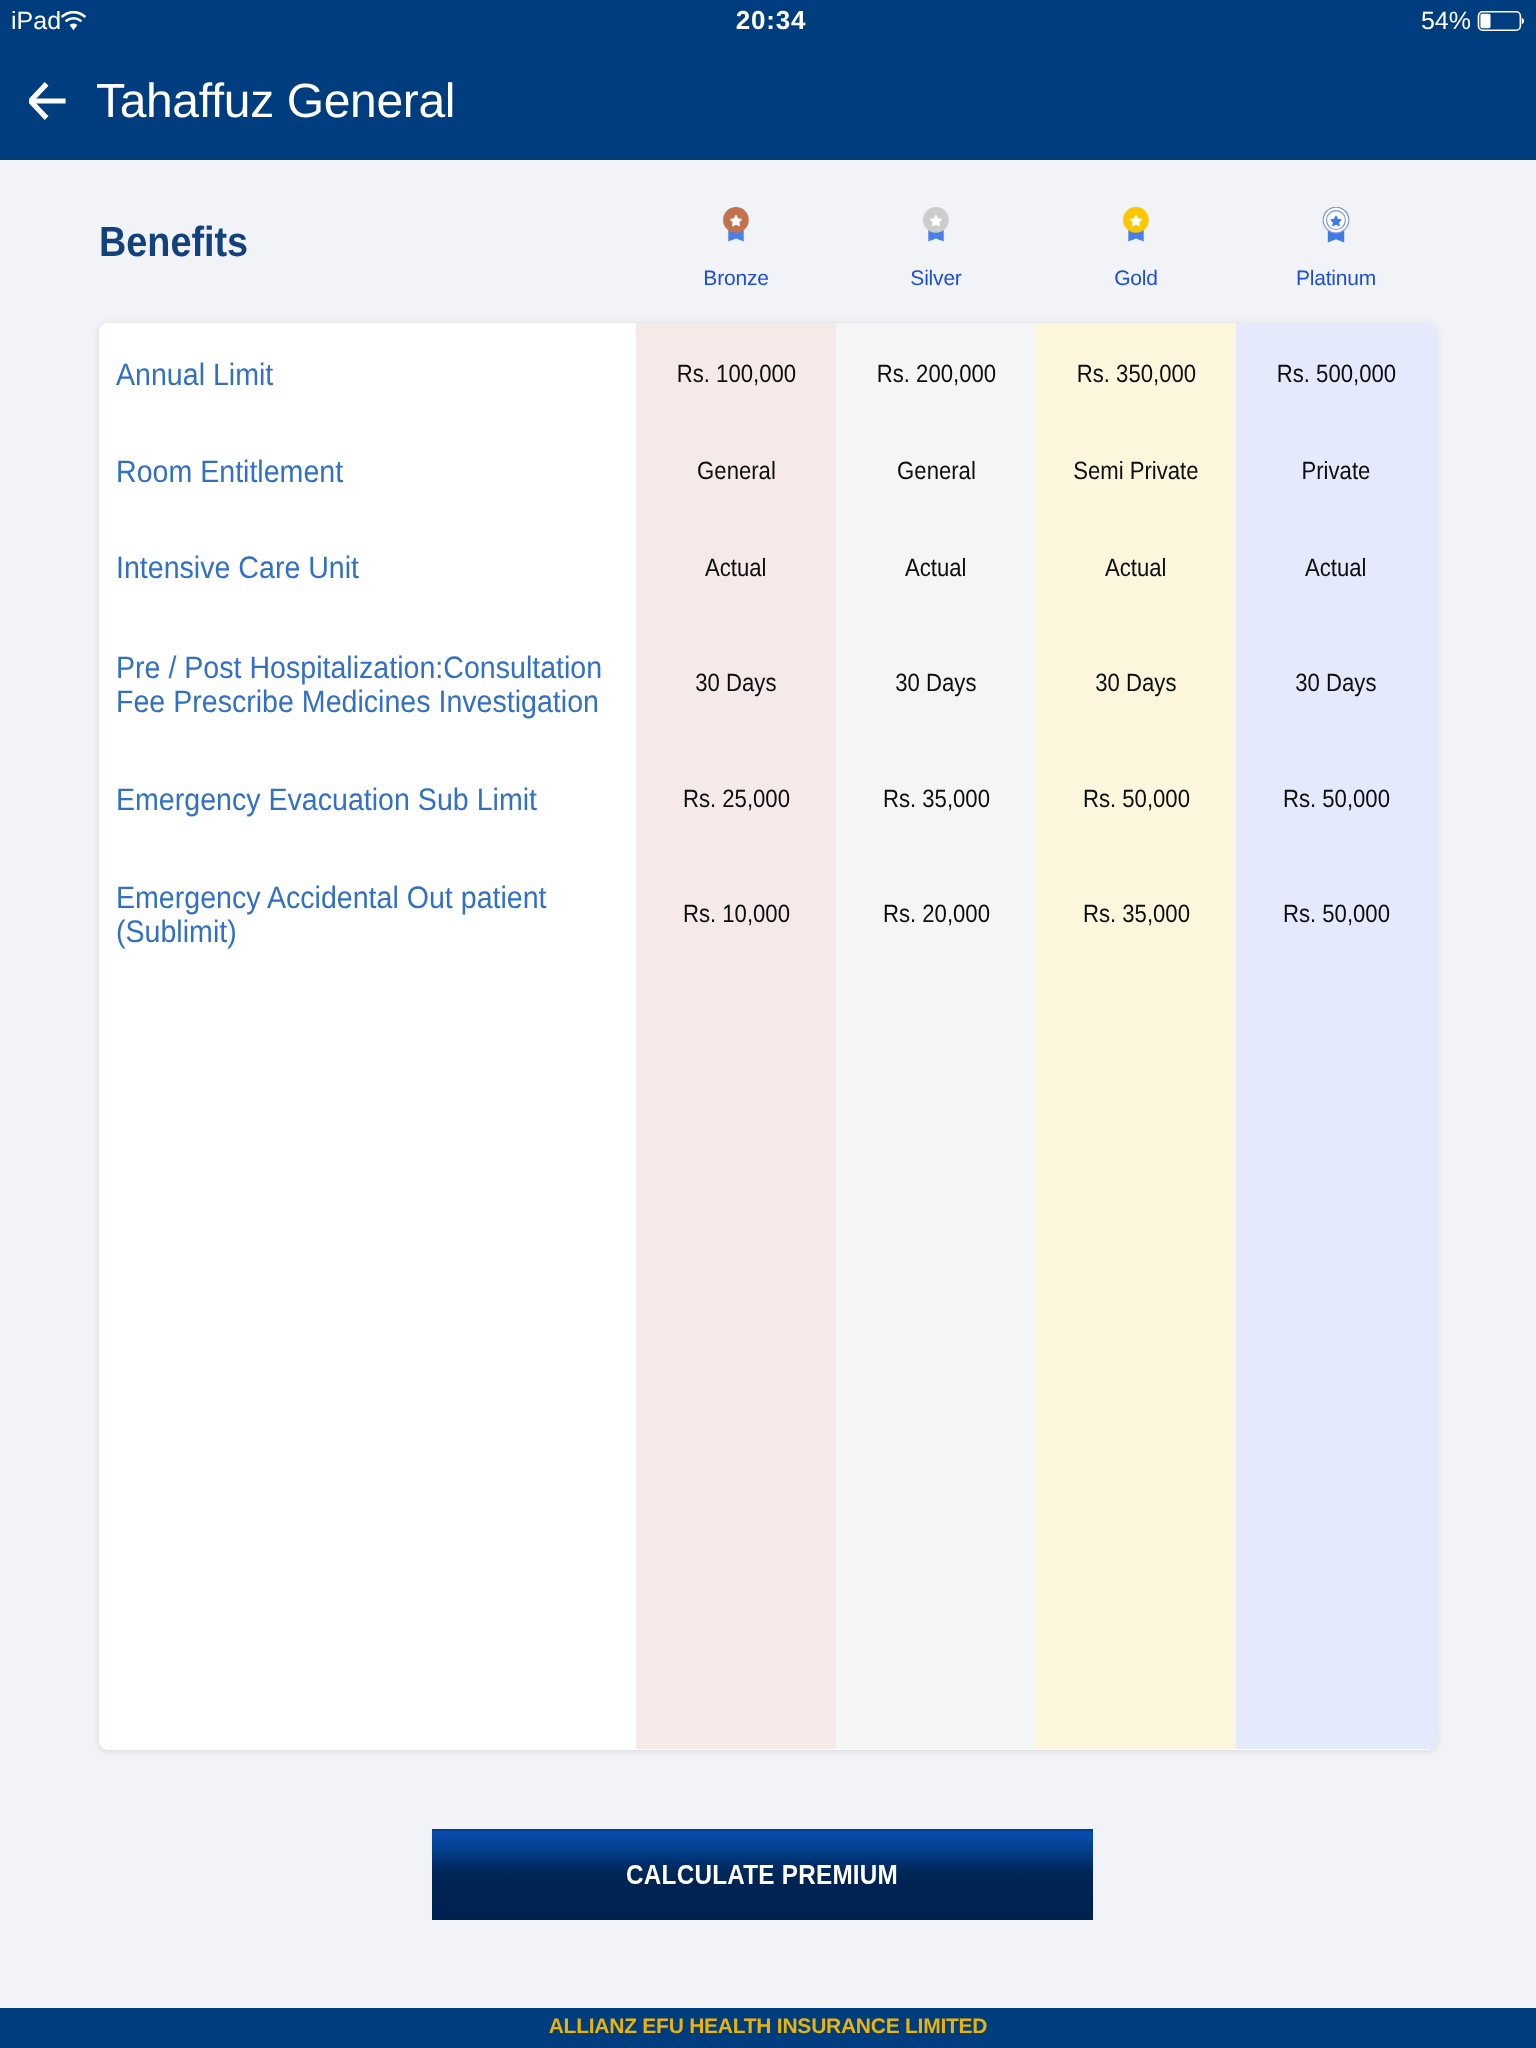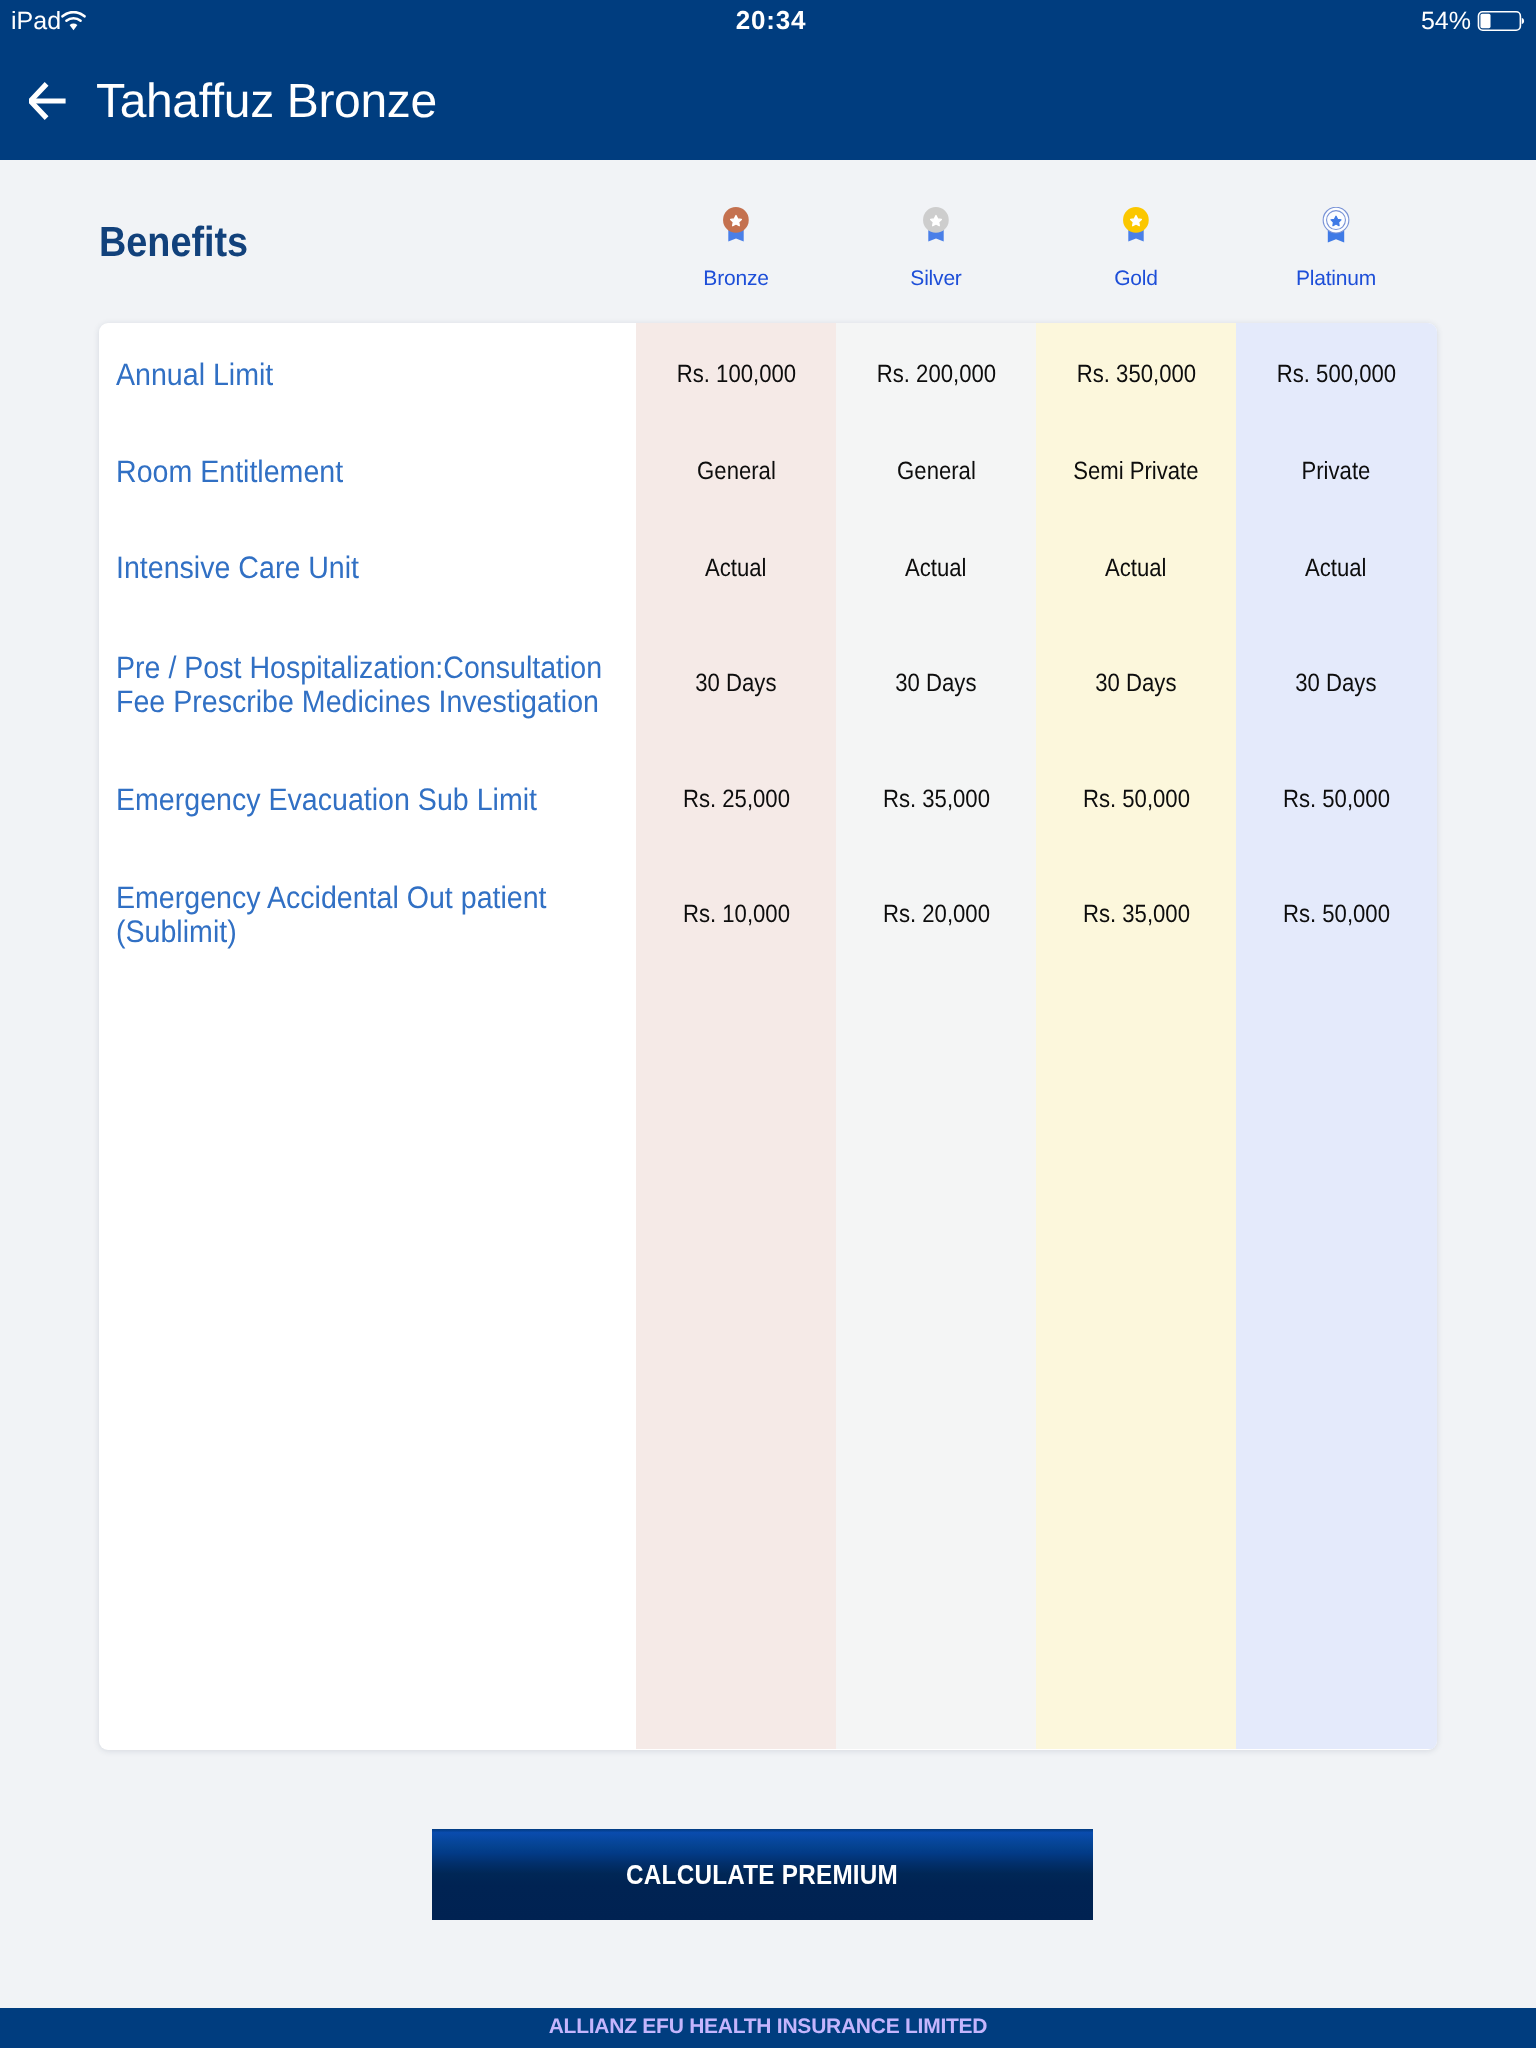--- a/index.html
+++ b/index.html
@@ -28,21 +28,21 @@
   .colbg{position:absolute;top:0;height:1426px;width:200px}
   
   .rowlabel{position:absolute;left:17px;width:535px;font-size:31px;color:#3170c4;line-height:34px;transform:scaleX(.922);transform-origin:0 0}
   .cell{position:absolute;width:200px;text-align:center;font-size:25px;color:#0d0d0d;line-height:30px}
   .cell>span{display:inline-block;transform:scaleX(.885);transform-origin:center;white-space:nowrap}
   
   .btn{position:absolute;left:432px;top:1829px;width:661px;height:91px;border:0;color:#fff;font-family:inherit;font-size:28px;font-weight:700;letter-spacing:.3px;
        background:linear-gradient(180deg,#023a80 0%,#0a4cae 4%,#04428f 20%,#023b88 26%,#022f6b 38%,#002756 49%,#002353 62%,#002252 100%);display:flex;align-items:center;justify-content:center;cursor:pointer}
   
   .btn-txt{display:inline-block;transform:scaleX(.866);transform-origin:center;white-space:nowrap}
-  .footer{position:absolute;left:0;top:2008px;width:1536px;height:40px;background:#003d7f;color:#c4b5fd;font-size:21px;font-weight:700;display:flex;align-items:center;justify-content:center;letter-spacing:-.25px;padding-bottom:2px}
+  .footer{position:absolute;left:0;top:2008px;width:1536px;height:40px;background:#003d7f;color:#eab308;font-size:21px;font-weight:700;display:flex;align-items:center;justify-content:center;letter-spacing:-.25px;padding-bottom:2px}
 </style>
 </head>
 <body>
 
 <div class="screen">
 
   <div class="statusbar">
     <div class="sb-left">
       <span class="sb-device">iPad</span>
       <span>
@@ -66,21 +66,21 @@
     </div>
   </div>
 
   <div class="appbar">
     <span class="back">
       <svg width="38" height="38" viewBox="0 0 38 38" aria-hidden="true">
         <path d="M1.6 19 H36.6" stroke="#fff" stroke-width="5.2" fill="none" stroke-linecap="butt"></path>
         <path d="M17.6 1.9 L1.4 19 L17.6 36.1" stroke="#fff" stroke-width="5.2" fill="none" stroke-linecap="butt" stroke-linejoin="miter"></path>
       </svg>
     </span>
-    <div class="apptitle">Tahaffuz Bronze</div>
+    <div class="apptitle">Tahaffuz General</div>
   </div>
 
   <div class="bentitle">Benefits</div>
 
   <div class="tiers">
       <div class="tier" style="left: 0px;"><span><svg class="ic" viewBox="0 0 28 37" aria-hidden="true">
             <path d="M6.3 22.6 L6.3 34.6 L14.0 31.5 L21.7 34.6 L21.7 22.6 Z" fill="#4a7fe8"></path>
             <circle cx="13.9" cy="12.9" r="12.85" fill="#c4714f"></circle>
             <path d="M14.00 8.53 L15.65 11.88 L19.35 12.41 L16.68 15.02 L17.31 18.70 L14.00 16.96 L10.69 18.70 L11.32 15.02 L8.65 12.41 L12.35 11.88 Z" fill="#fff" stroke="#fff" stroke-width="1.35" stroke-linejoin="round" stroke-linecap="round"></path>
           </svg></span><span class="lbl">Bronze</span></div>

